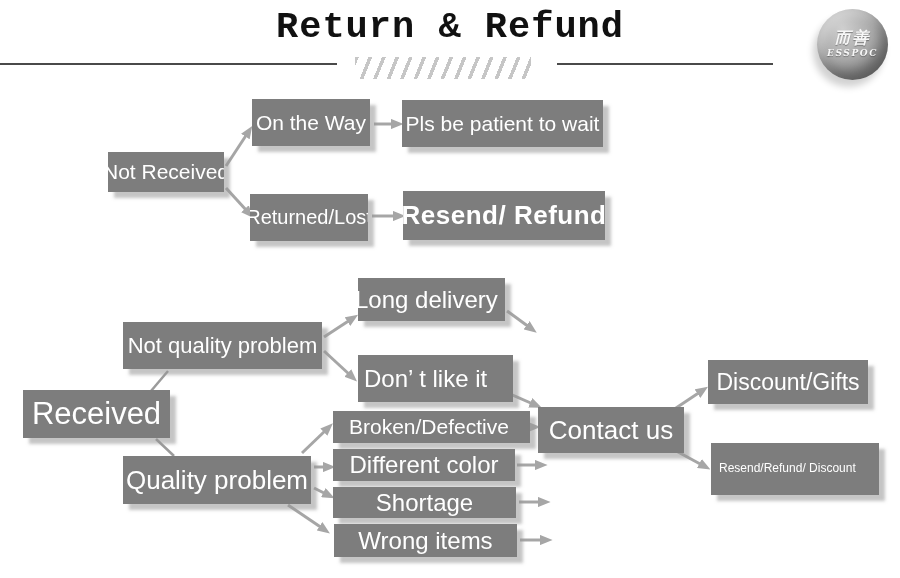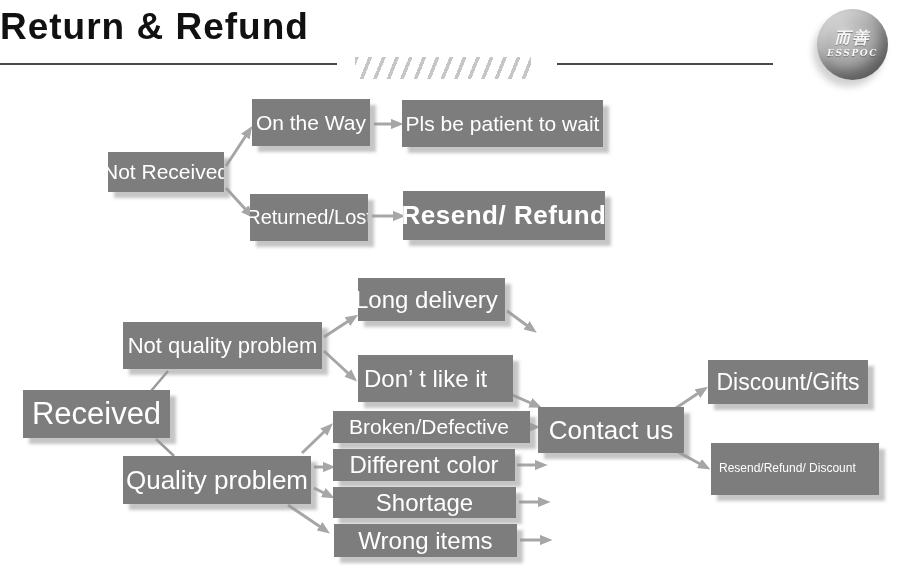--- a/index.html
+++ b/index.html
@@ -1,22 +1,22 @@
 <!DOCTYPE html>
 <html style="--node-bg: #7d7d7d; --node-text: #ffffff; --arrow-color: #a6a6a6; --connector-color: #9b9b9b; --title-color: #111111; --rule-color: #4a4a4a; --hatch-color: #c6c6c6;"><head>
 <meta charset="utf-8">
 <style>
   html,body{margin:0;padding:0;}
   body{width:900px;height:578px;background:#ffffff;position:relative;overflow:hidden;
        font-family:"Liberation Sans",sans-serif;}
   .stage{position:absolute;inset:0;width:900px;height:578px;}
 
   
-  .title{position:absolute;left:0;top:6px;width:900px;
-         font-family:Liberation Sans, sans-serif;font-weight:700;
+  .title{position:absolute;left:0;top:6px;width:900px;text-align:center;
+         font-family:Liberation Mono, monospace;font-weight:700;
          font-size:37px;color:var(--title-color,#111);letter-spacing:1px;}
   .sep{position:absolute;height:2px;background:var(--rule-color,#4a4a4a);}
   .sep-left{left:0;top:63px;width:337px;}
   .sep-right{left:557px;top:63px;width:216px;}
   .hatch{position:absolute;left:355px;top:57px;width:176px;height:22px;
          background:repeating-linear-gradient(112deg,
             var(--hatch-color,#c6c6c6) 0 3.5px, transparent 3.5px 12.5px);}
 
   
   .logo{position:absolute;left:817px;top:9px;width:71px;height:71px;border-radius:50%;

